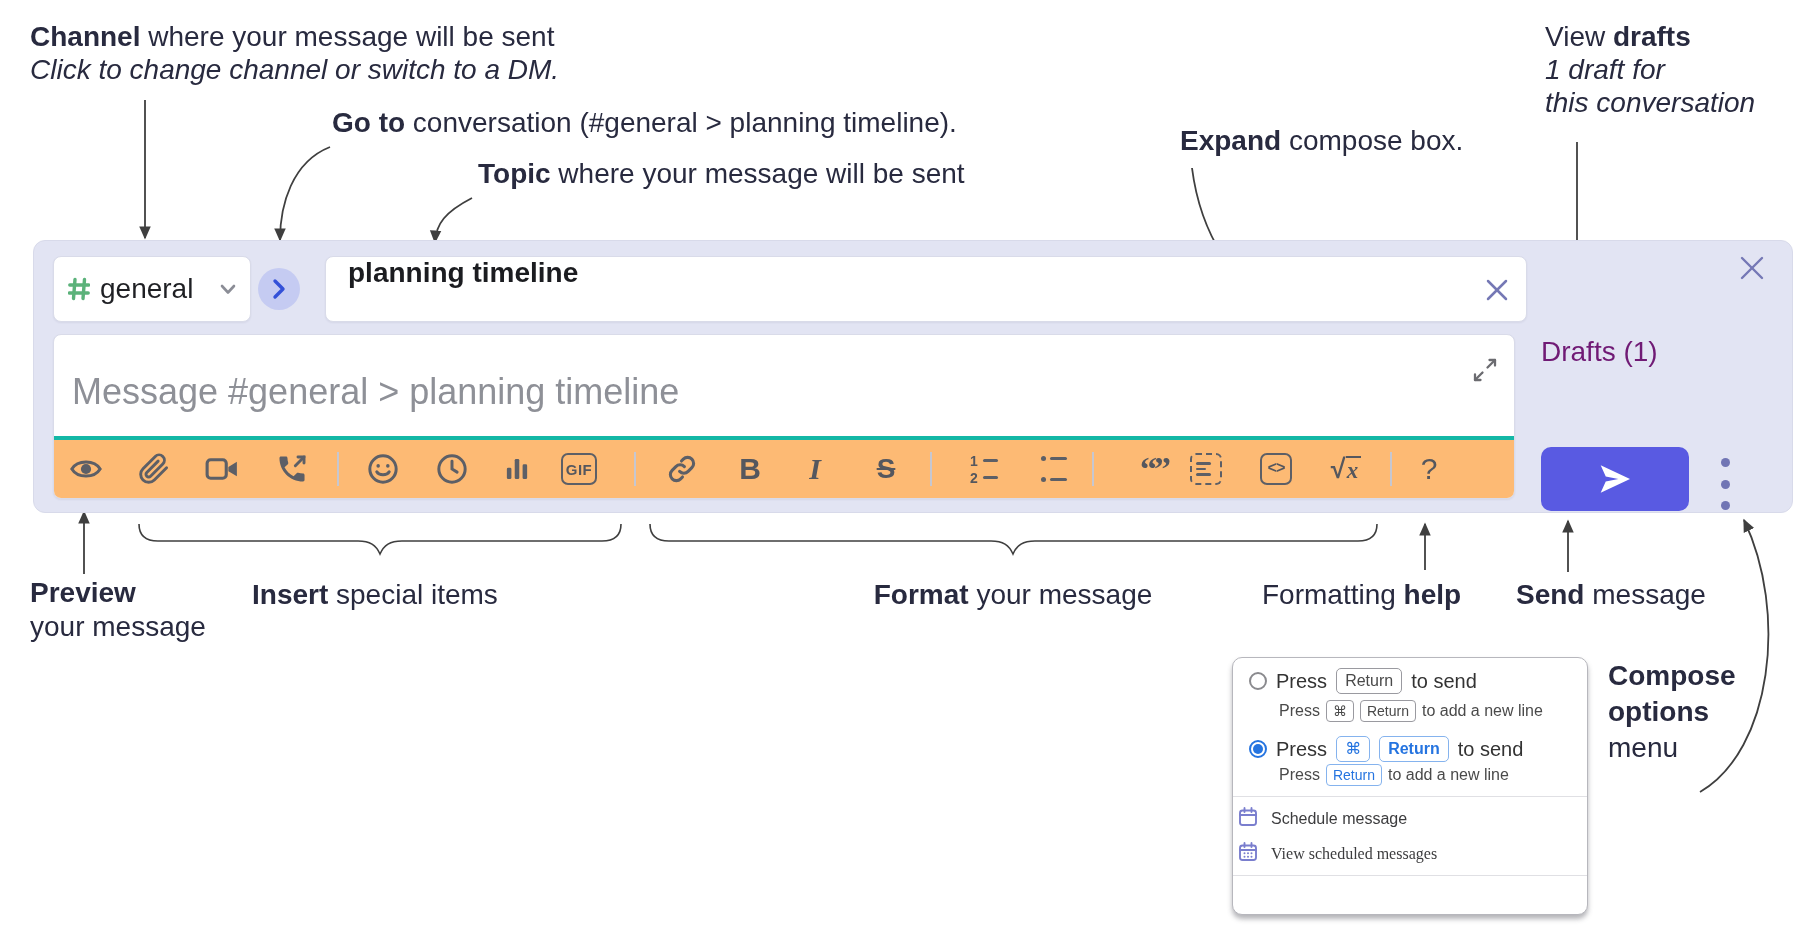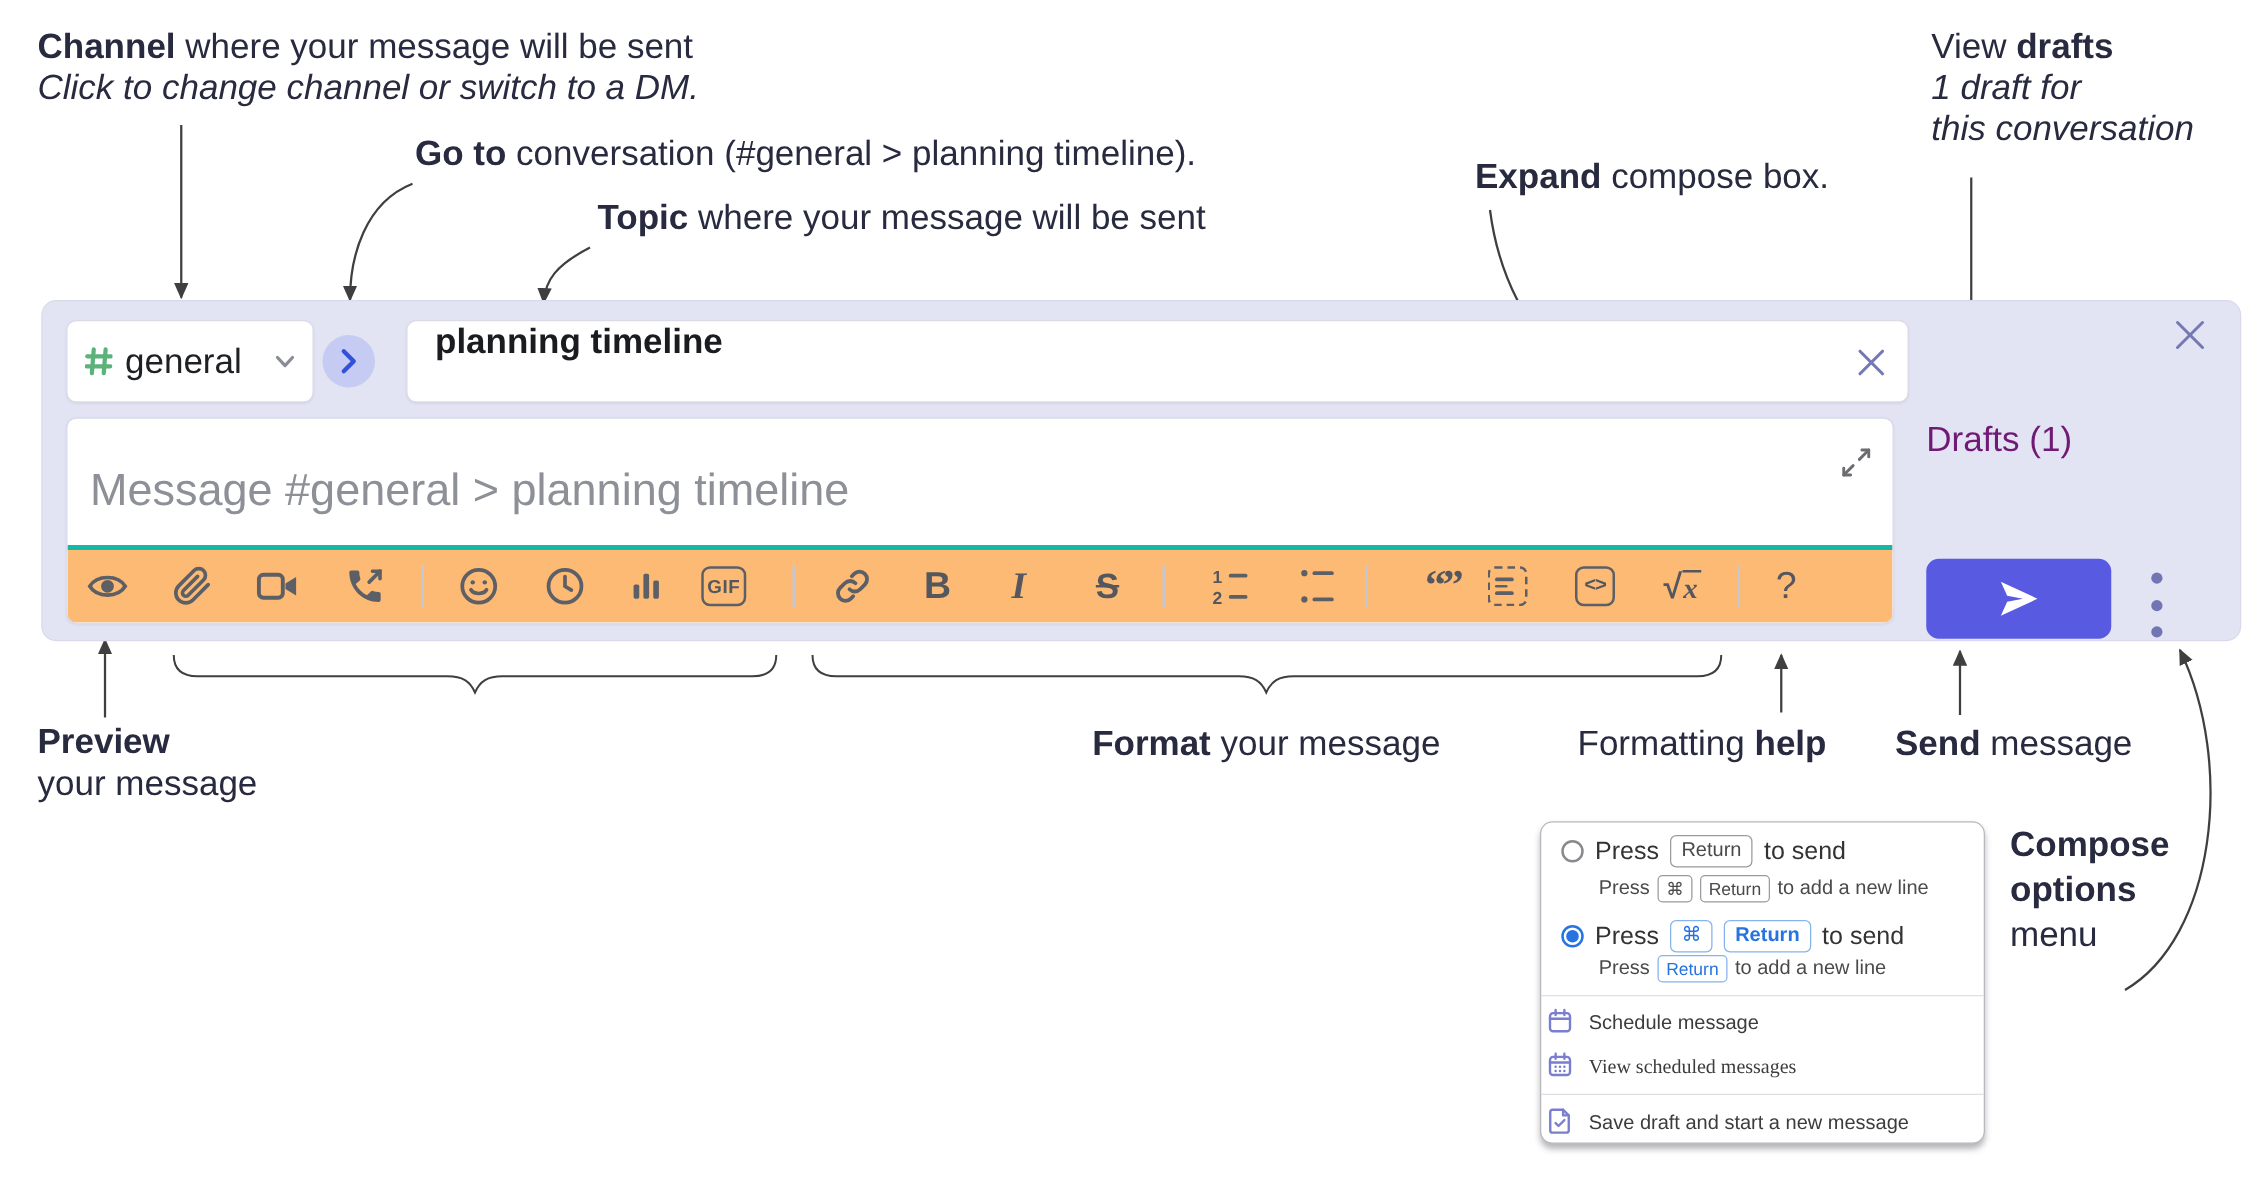--- a/index.html
+++ b/index.html
@@ -320,20 +320,23 @@
         <i></i>
         <i></i>
         <i></i>
       </div>
   </div>
 
   <div class="abs bot-label" style="left:30px;top:576px;">
     <div><b>Preview</b></div>
     <div>your message</div>
   </div>
+  <div class="abs bot-label" style="left:252px;top:578px;">
+    <b>Insert</b><span> special items</span>
+  </div>
   <div class="abs bot-label" style="left:1013px;top:578px;transform:translateX(-50%);white-space:nowrap;">
     <b>Format</b><span> your message</span>
   </div>
   <div class="abs bot-label" style="left:1262px;top:578px;white-space:nowrap;">
     <span>Formatting </span><b>help</b>
   </div>
   <div class="abs bot-label" style="left:1516px;top:578px;white-space:nowrap;">
     <b>Send</b><span> message</span>
   </div>
   <div class="abs bot-label" style="left:1608px;top:658px;line-height:36px;">
@@ -397,23 +400,15 @@
           <circle cx="7.5" cy="15.8" r="1"></circle>
             <circle cx="11" cy="15.8" r="1"></circle>
             <circle cx="14.5" cy="15.8" r="1"></circle>
         </g>
       </svg>
       <span>View scheduled messages</span>
     </div>
 
     <div class="phr" style="top:217px;"></div>
 
-    <div class="pitem" style="top:228px;">
-      <svg width="22" height="22" viewBox="0 0 22 22" fill="none" stroke="#7a7ece" stroke-width="1.9" stroke-linecap="round" stroke-linejoin="round">
-        <path d="M5,1.8 h8.5 l4.5,4.5 v12 a1.8,1.8 0 0 1 -1.8,1.8 h-11.2 a1.8,1.8 0 0 1 -1.8,-1.8 v-14.7 a1.8,1.8 0 0 1 1.8,-1.8 z"></path>
-        <polyline points="13.5,1.8 13.5,6.3 18,6.3"></polyline>
-        <polyline points="7.5,12.5 9.8,14.8 14.5,10.1"></polyline>
-      </svg>
-      <span>Save draft and start a new message</span>
-    </div>
   </div>
 
 </div>
 
 </body></html>

